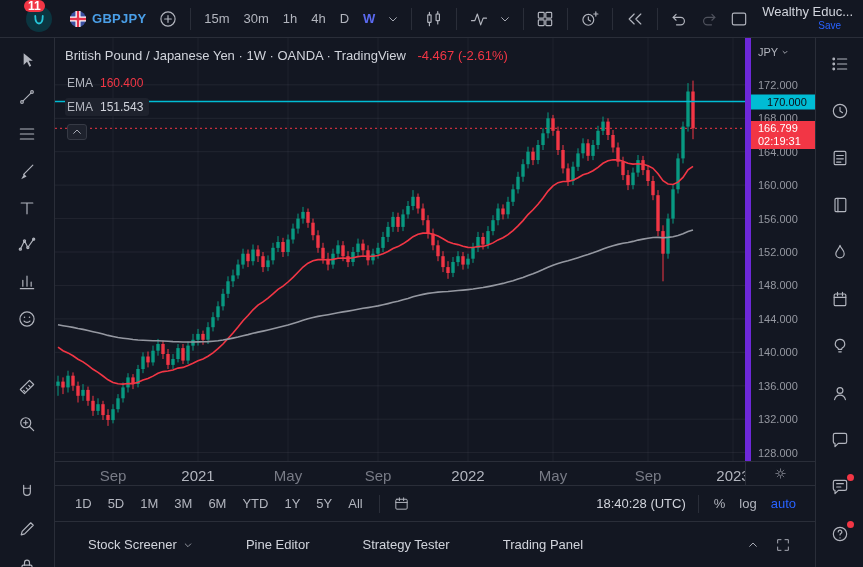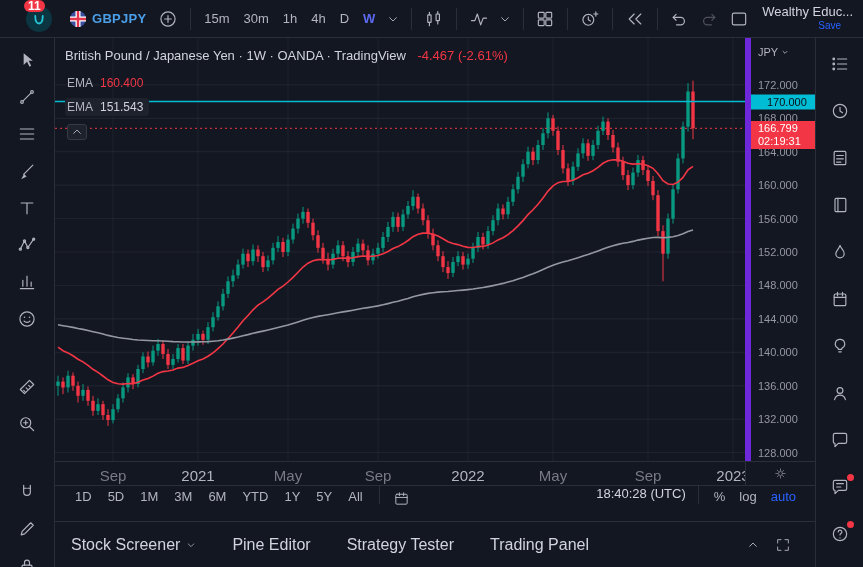--- a/index.html
+++ b/index.html
@@ -62,31 +62,31 @@
   .badge.red { background:#f23645; color:#fff; display:flex; flex-direction:column; }
 
   
   .time-axis { height:24px; border-top:1px solid #2a2e39; display:flex; }
   .ta-labels { position:relative; width:690px; overflow:hidden; }
   .ta-label { position:absolute; top:5px; transform:translateX(-50%); color:#787b86; font-size:15px; }
   .ta-label.major { color:#b2b5be; }
   .ta-corner { width:70px; border-left:1px solid #2a2e39; display:flex; align-items:center; justify-content:center; }
 
   
-  .range-bar { height:36px; border-top:1px solid #2a2e39; display:flex; align-items:flex-start; padding:0 12px; color:#b2b5be; }
+  .range-bar { height:36px; border-top:1px solid #2a2e39; display:flex; align-items:center; padding:0 12px; color:#b2b5be; }
   .range-btn { padding:3px 8px; border-radius:4px; color:#b2b5be; font-size:13px; }
   .rb-divider { width:1px; height:18px; background:#2a2e39; margin:0 8px; }
   .rb-spacer { flex:1; }
   .clock-btn { color:#d1d4dc; margin-right:4px; }
   .scale-btn { padding:3px 7px; color:#b2b5be; }
   .scale-btn.auto { color:#2962ff; }
 
   
   .bottom-tabs { flex:1; border-top:1px solid #2a2e39; display:flex; align-items:center; padding:0 16px; }
-  .panel-tab { display:flex; align-items:center; gap:6px; color:#d1d4dc; margin-right:36px; font-size:16px; white-space:nowrap; }
+  .panel-tab { display:flex; align-items:center; gap:6px; color:#d1d4dc; margin-right:36px; font-size:13px; white-space:nowrap;margin-left:17px; }
   .bt-spacer { flex:1; }
   .bt-icon-btn { padding:4px 8px; }
 </style>
 </head>
 <body>
 
 <header class="topbar">
   <div class="logo-wrap">
     <div class="logo-circle">
       <svg width="18" height="18" viewBox="0 0 24 24" fill="none" stroke="#26c6da" stroke-width="2.4" stroke-linecap="round">

